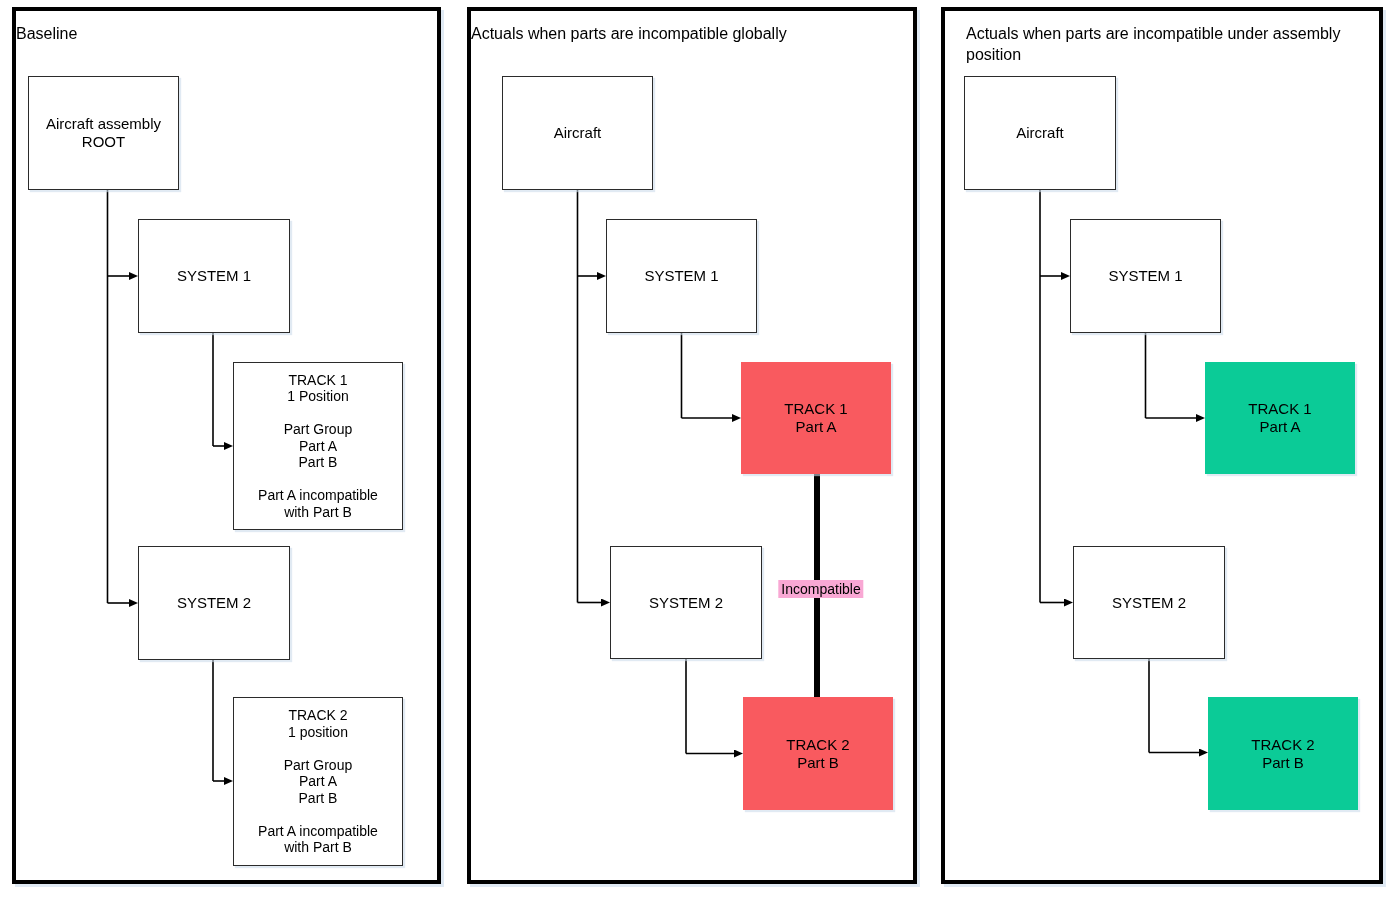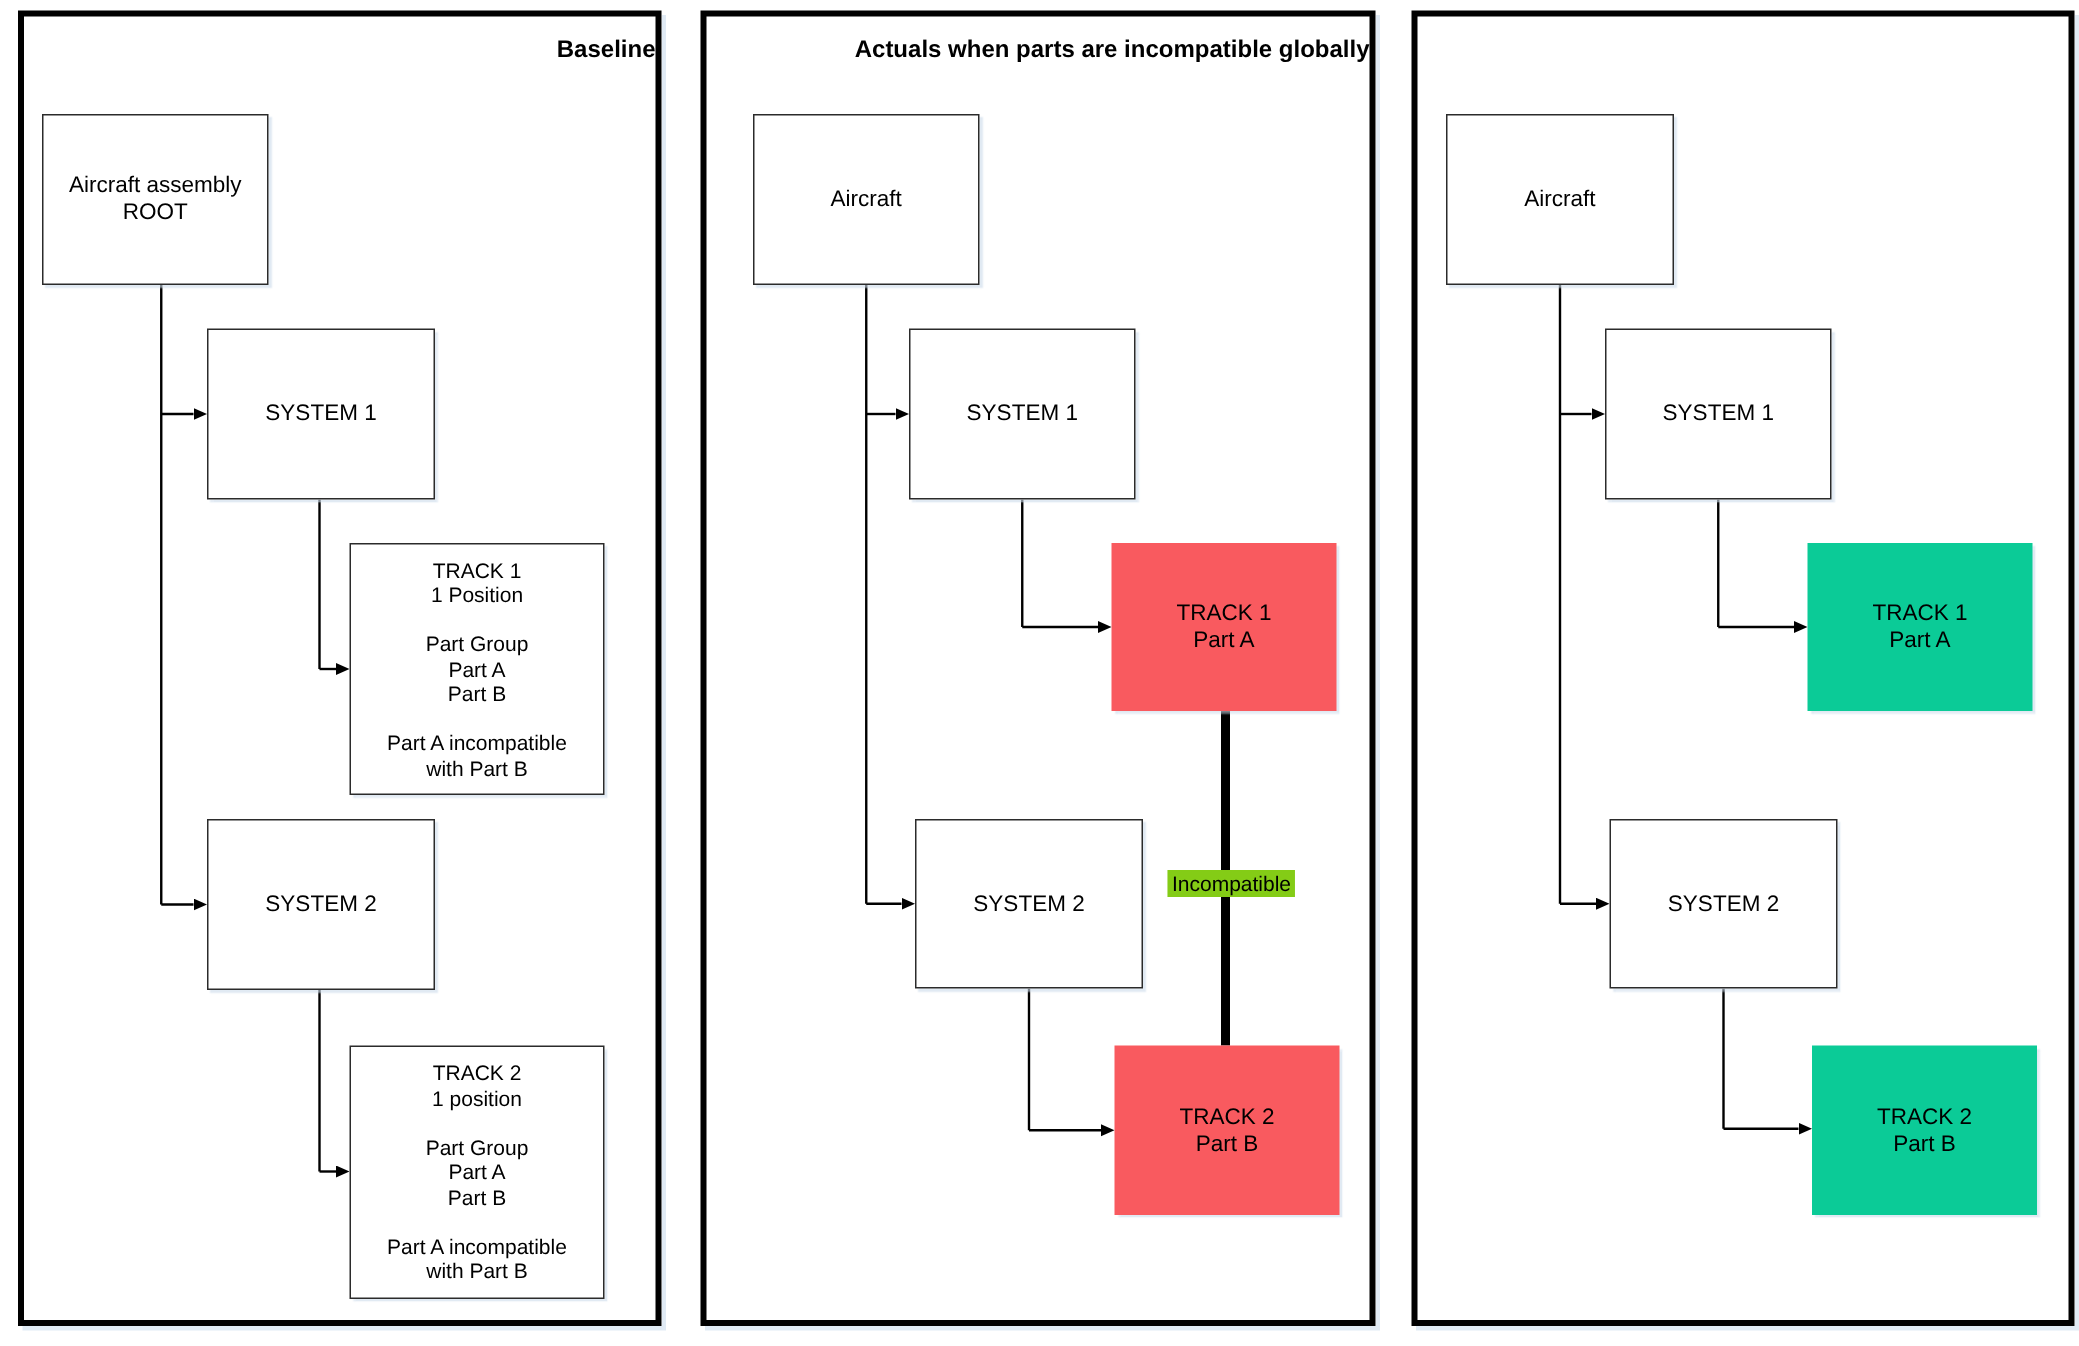--- a/index.html
+++ b/index.html
@@ -18,22 +18,22 @@
     box-sizing:border-box;
     background:transparent;
     box-shadow:3px 3px 0 rgba(208,222,238,0.65);
   }
   #panel-1{left:12px;width:429px;}
   #panel-2{left:467px;width:450px;}
   #panel-3{left:941px;width:442px;}
   .panel-title{
     position:absolute;
     top:12px;left:0;right:0;
-    text-align:right;
-    font-weight:bold;
+    text-align:left;
+    font-weight:normal;
     font-size:16px;
     line-height:21px;
   }
   #panel-3 .panel-title{max-width:392px;margin:0 auto;}
   .node{
     position:absolute;
     box-sizing:border-box;
     background:#ffffff;
     border:1px solid #2b2b2b;
     display:flex;
@@ -50,21 +50,21 @@
   .node.filled-red{border:none;}
   .node.filled-green{border:none;}
   #connector-layer{
     position:absolute;inset:0;
     z-index:1;
     pointer-events:none;
   }
   .edge-label{
     position:absolute;
     transform:translate(-50%,-50%);
-    background:#84cc16;
+    background:#f9a8d4;
     padding:1px 3px;
     font-size:14px;
     line-height:16px;
     z-index:3;
     white-space:nowrap;
   }
   
   
   #p1-root   {left:12px;  top:65px;  width:151px; height:114px;}
   #p1-system1{left:122px; top:208px; width:152px; height:114px;}
@@ -122,20 +122,21 @@
     <div class="node" id="p2-system1">SYSTEM 1</div>
     <div class="node filled-red" id="p2-track1" style="background: rgb(249, 90, 95);">TRACK 1
 Part A</div>
     <div class="node" id="p2-system2">SYSTEM 2</div>
     <div class="node filled-red" id="p2-track2" style="background: rgb(249, 90, 95);">TRACK 2
 Part B</div>
     <div class="edge-label" id="p2-edge-label">Incompatible</div>
   </div>
 
   <div class="panel" id="panel-3">
+    <div class="panel-title">Actuals when parts are incompatible under assembly position</div>
     <div class="node" id="p3-root">Aircraft</div>
     <div class="node" id="p3-system1">SYSTEM 1</div>
     <div class="node filled-green" id="p3-track1" style="background: rgb(11, 203, 151);">TRACK 1
 Part A</div>
     <div class="node" id="p3-system2">SYSTEM 2</div>
     <div class="node filled-green" id="p3-track2" style="background: rgb(11, 203, 151);">TRACK 2
 Part B</div>
   </div>
 
   <svg id="connector-layer" width="1386" height="897" viewBox="0 0 1386 897">

